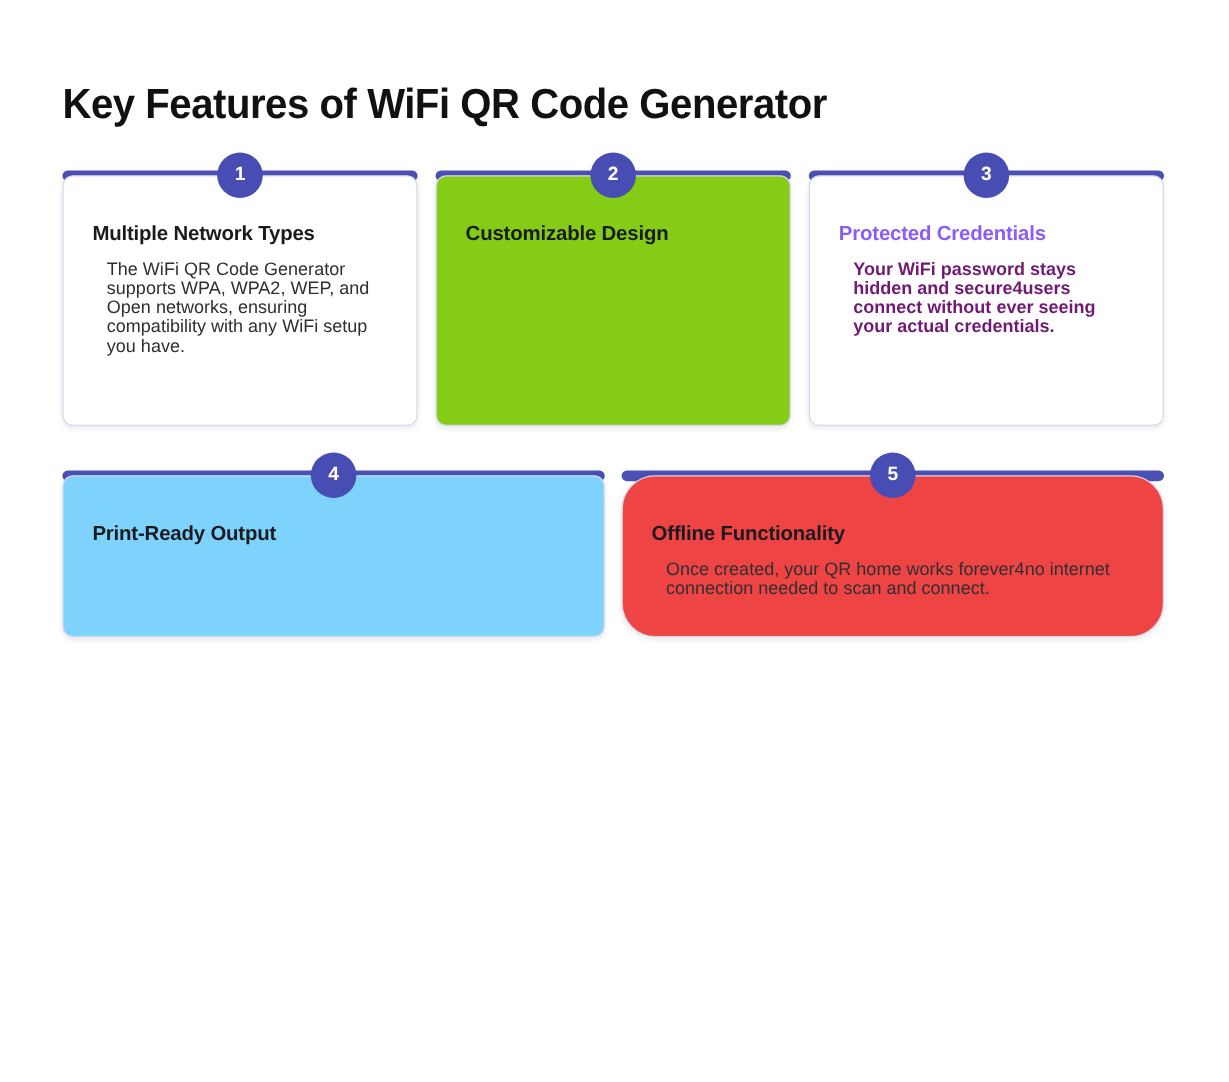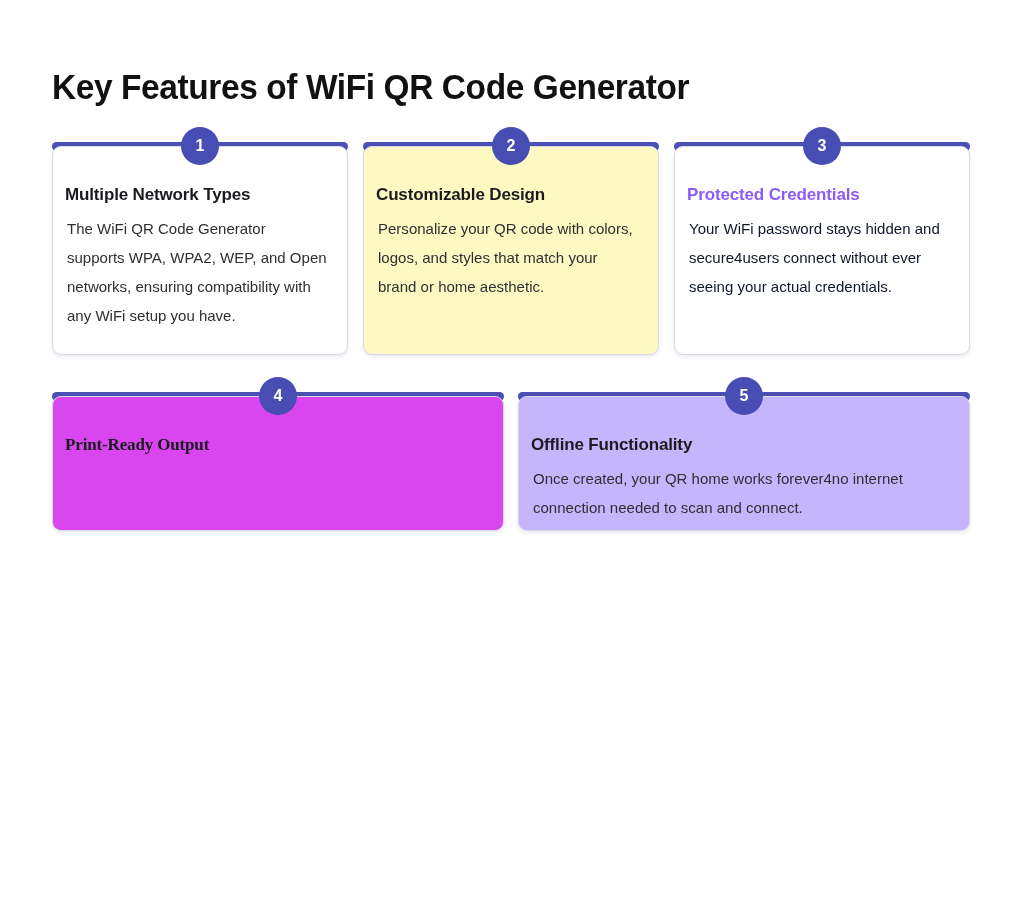--- a/index.html
+++ b/index.html
@@ -98,40 +98,40 @@
 
   .card {
     position: relative;
     margin-top: 19px;
     background: #ffffff;
     border: 1px solid #d7d8e8;
     border-radius: 9px;
     box-shadow: 0 2px 4px rgba(60, 60, 110, 0.10);
     box-sizing: border-box;
     z-index: 2;
-    padding: 38px 18px 16px 12px;
+    padding: 38px 18px 16px 24px;
   }
   .row-1 .card { height: 209px; }
   .row-2 .card { height: 135px; }
 
   .card-title {
     font-size: 17px;
     font-weight: 700;
     color: #1b1b1f;
     margin: 0 0 9px 0;
     letter-spacing: -0.15px;
     font-stretch: condensed;
     line-height: 1.2;
   }
 
   .card-body {
     font-size: 15px;
-    line-height: 29px;
+    line-height: 16px;
     color: #2f2f33;
-    margin: 2px;
+    margin: 12px;
     letter-spacing: 0.01px;
   }
 </style>
 </head>
 <body style="background: rgb(255, 255, 255);">
 
 <div class="page">
 
   <h1 class="page-title" style="color: rgb(17, 17, 17);">Key Features of WiFi QR Code Generator</h1>
 
@@ -142,51 +142,50 @@
       <div class="card-badge" style="background: rgb(71, 77, 178); color: rgb(255, 255, 255);">1</div>
       <div class="card" style="background: rgb(255, 255, 255); border-color: rgb(215, 216, 232);">
         <p class="card-title" style="color: rgb(27, 27, 31);">Multiple Network Types</p>
         <p class="card-body" style="color: rgb(47, 47, 51);">The WiFi QR Code Generator supports WPA, WPA2, WEP, and Open networks, ensuring compatibility with any WiFi setup you have.</p>
       </div>
     </div>
 
     <div class="card-wrap">
       <div class="card-bar" style="background: rgb(74, 80, 180);"></div>
       <div class="card-badge" style="background: rgb(71, 77, 178); color: rgb(255, 255, 255);">2</div>
-      <div class="card" style="background: #fef9c3; border-color: rgb(215, 216, 232);">
+      <div class="card" style="background: #84cc16; border-color: rgb(215, 216, 232);">
         <p class="card-title" style="color: rgb(27, 27, 31);">Customizable Design</p>
-        <p class="card-body" style="color: rgb(47, 47, 51);">Personalize your QR code with colors, logos, and styles that match your brand or home aesthetic.</p>
       </div>
     </div>
 
     <div class="card-wrap">
       <div class="card-bar" style="background: rgb(74, 80, 180);"></div>
       <div class="card-badge" style="background: rgb(71, 77, 178); color: rgb(255, 255, 255);">3</div>
       <div class="card" style="background: rgb(255, 255, 255); border-color: rgb(215, 216, 232);">
         <p class="card-title" style="color: #8b5cf6;">Protected Credentials</p>
-        <p class="card-body" style="color: #0f172a;">Your WiFi password stays hidden and secure4users connect without ever seeing your actual credentials.</p>
+        <p class="card-body" style="color: #701a75; font-weight: bold;">Your WiFi password stays hidden and secure4users connect without ever seeing your actual credentials.</p>
       </div>
     </div>
 
   </div>
 
   <div class="row row-2">
 
     <div class="card-wrap">
       <div class="card-bar" style="background: rgb(74, 80, 180);"></div>
       <div class="card-badge" style="background: rgb(71, 77, 178); color: rgb(255, 255, 255);">4</div>
-      <div class="card" style="background: #d946ef; border-color: rgb(215, 216, 232); font-family: Liberation Serif, serif;">
+      <div class="card" style="background: #7dd3fc; border-color: rgb(215, 216, 232);">
         <p class="card-title" style="color: rgb(27, 27, 31);">Print-Ready Output</p>
       </div>
     </div>
 
     <div class="card-wrap">
       <div class="card-bar" style="background: rgb(74, 80, 180);"></div>
       <div class="card-badge" style="background: rgb(71, 77, 178); color: rgb(255, 255, 255);">5</div>
-      <div class="card" style="background: #c4b5fd; border-color: rgb(215, 216, 232);">
+      <div class="card" style="background: #ef4444; border-color: rgb(215, 216, 232); border-radius: 28px;">
         <p class="card-title" style="color: rgb(27, 27, 31);">Offline Functionality</p>
         <p class="card-body" style="color: rgb(47, 47, 51);">Once created, your QR home works forever4no internet connection needed to scan and connect.</p>
       </div>
     </div>
 
   </div>
 
 </div>
 
 </body></html>

